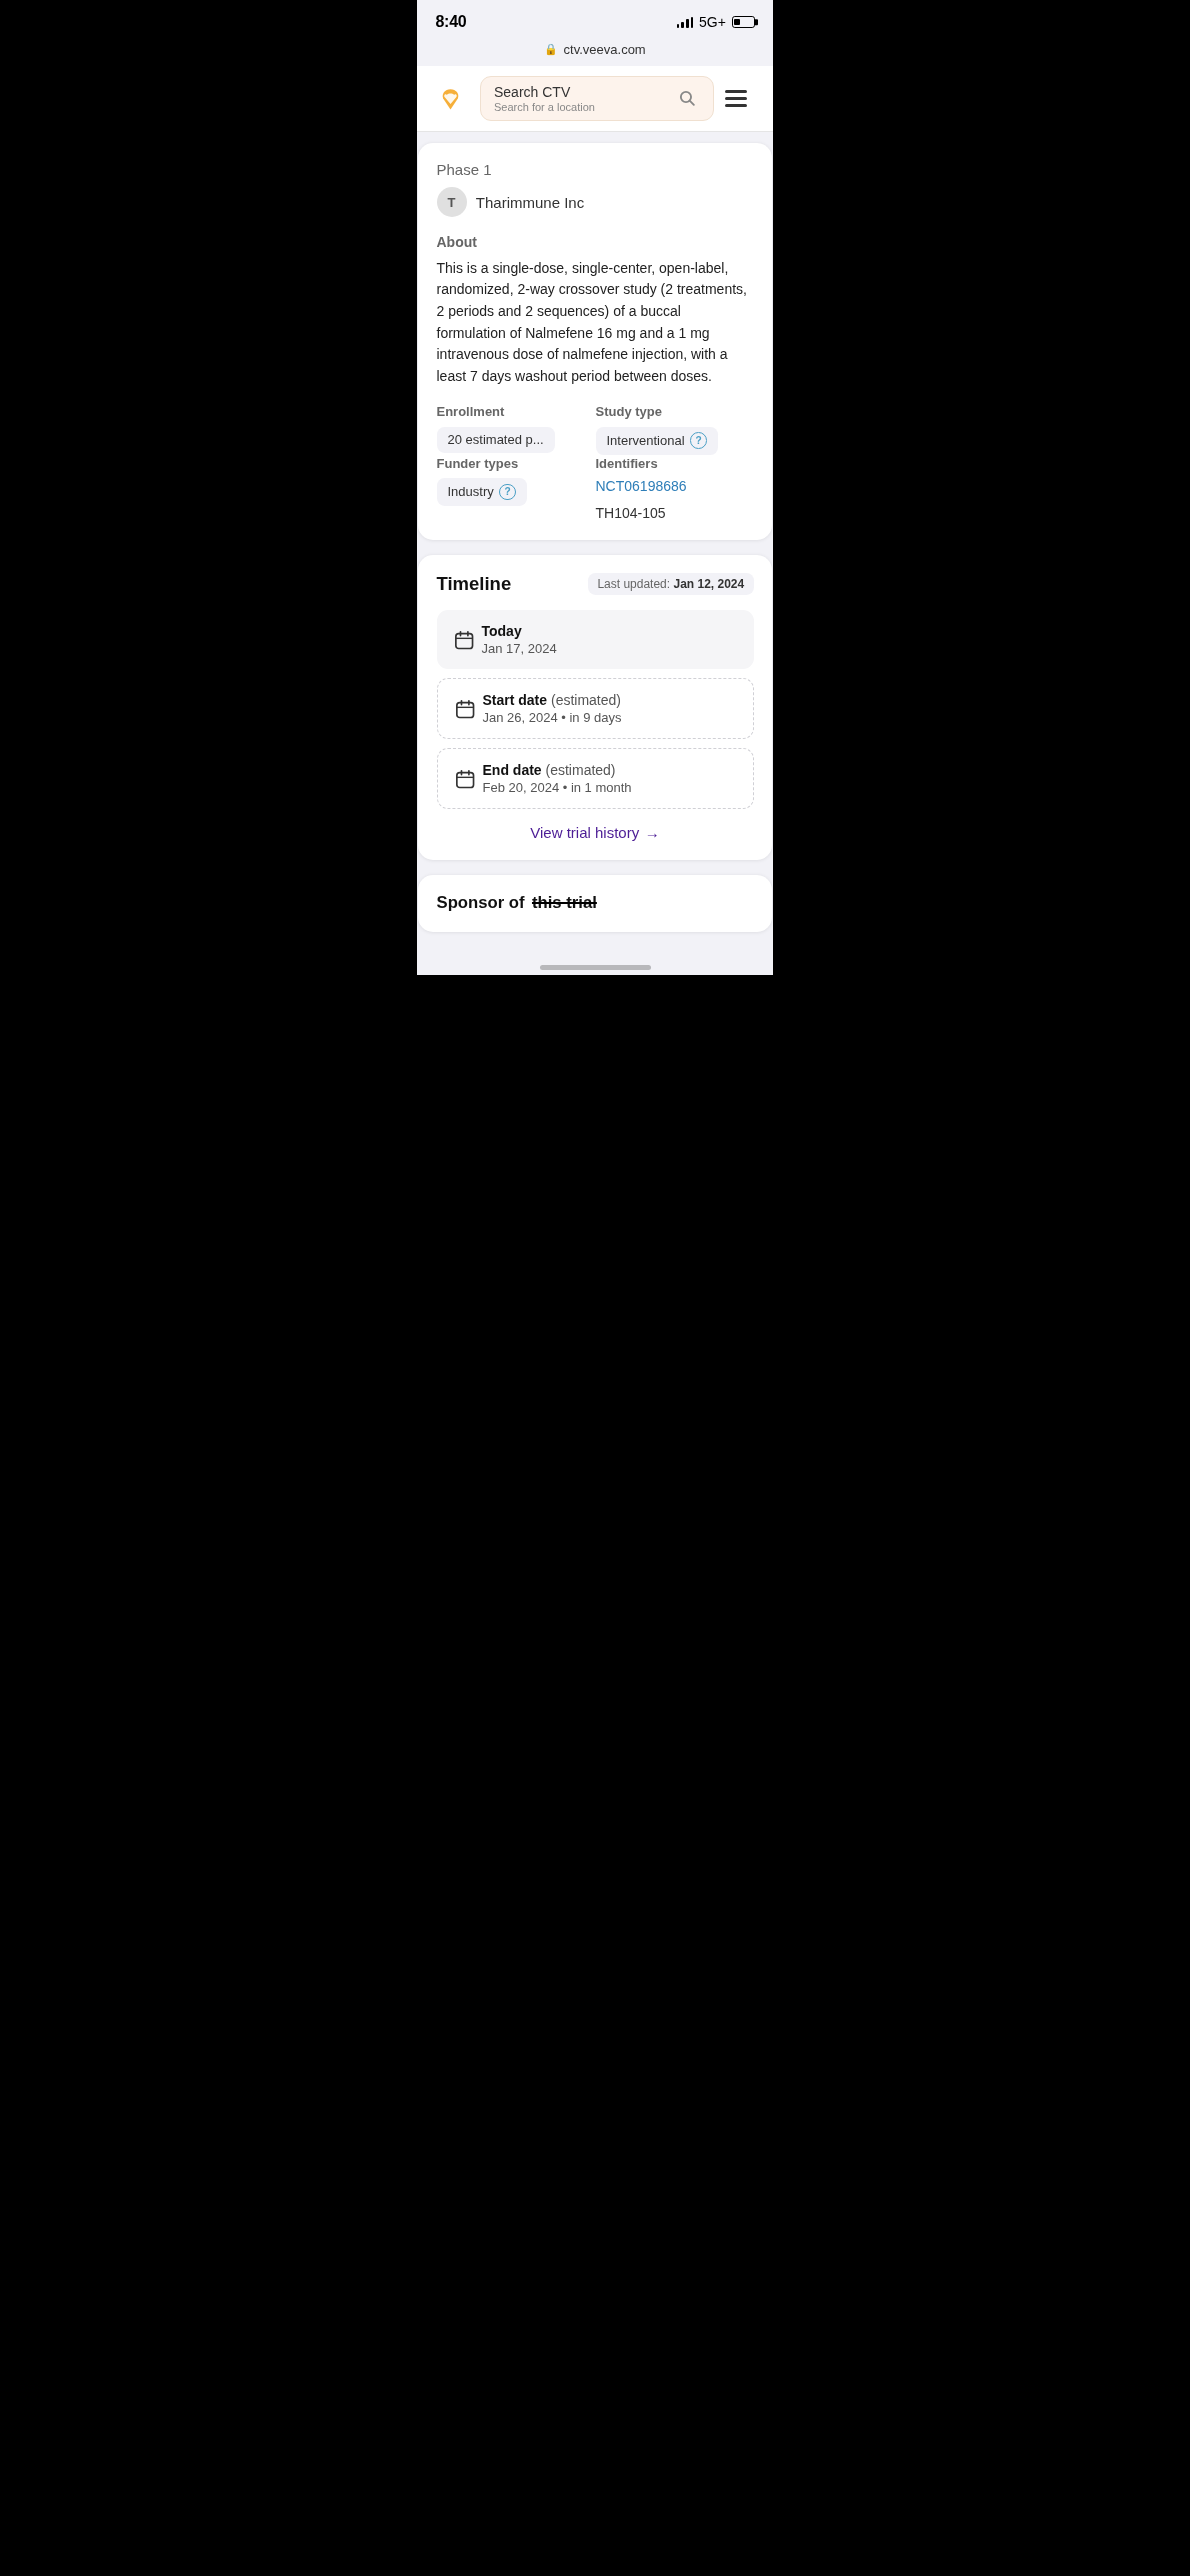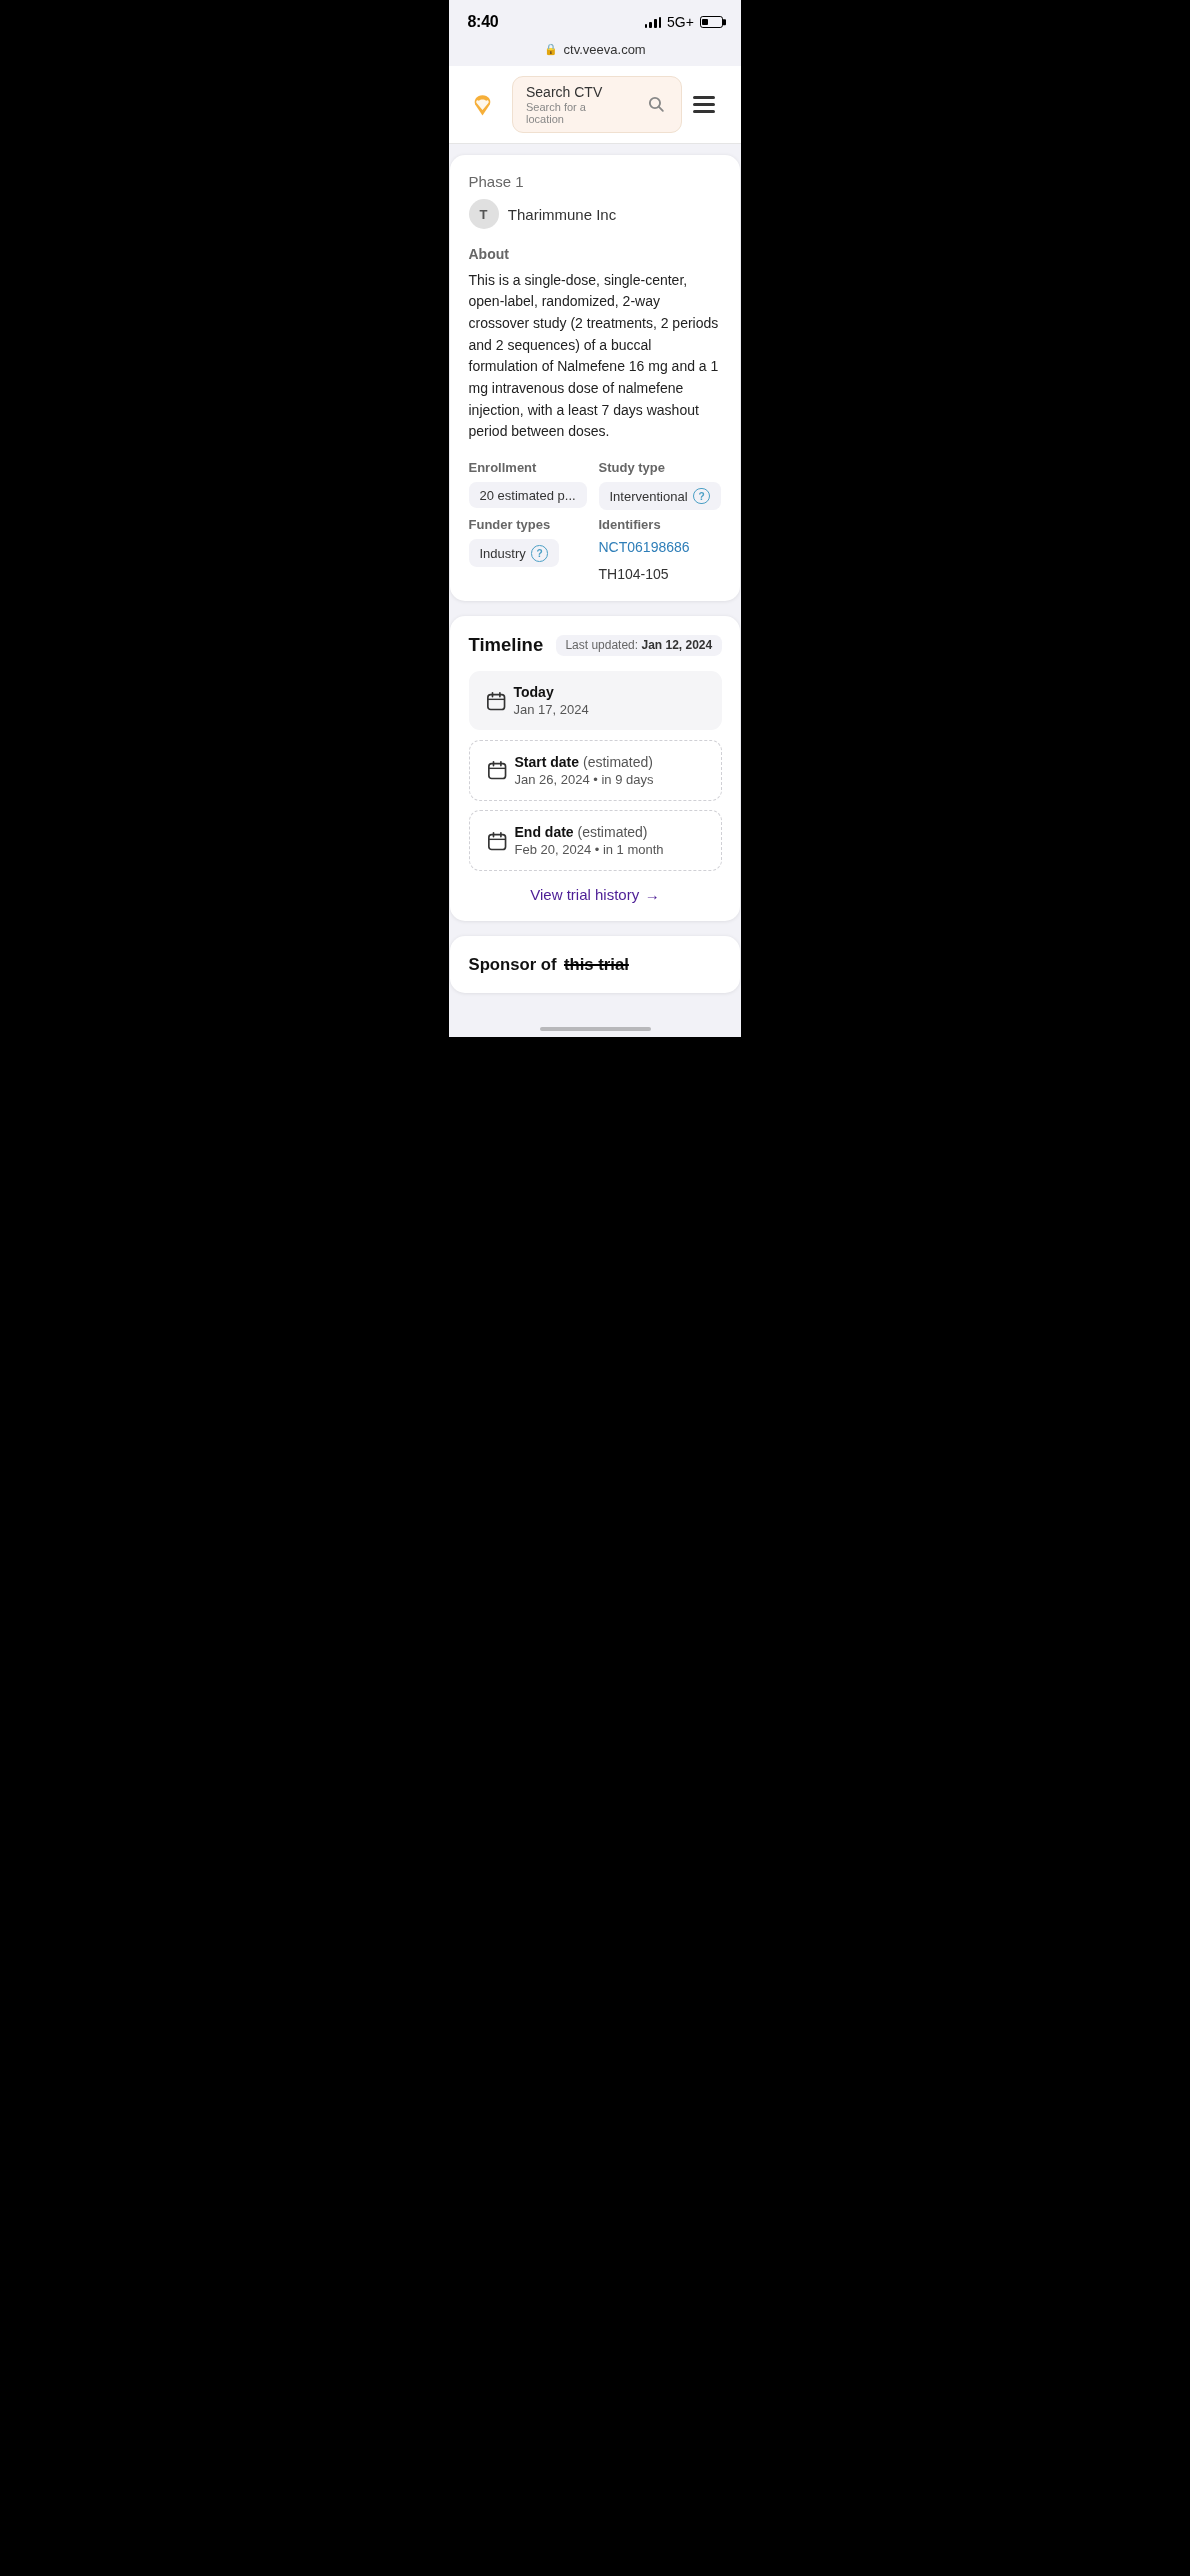--- a/index.html
+++ b/index.html
@@ -12,21 +12,21 @@
     body {
       background: #000;
       display: flex;
       justify-content: center;
       align-items: flex-start;
       min-height: 100vh;
       font-family: -apple-system, BlinkMacSystemFont, 'Segoe UI', sans-serif;
     }
 
     .phone-frame {
-      width: 292px;
+      width: 356px;
       min-height: 790px;
       background: #f2f2f7;
       position: relative;
       overflow: hidden;
     }
 
     
     .status-bar {
       background: #f2f2f7;
       padding: 13px 18.5px 7.4px;
@@ -252,21 +252,21 @@
 
     .about-text {
       font-size: 14px;
       color: #222;
       line-height: 1.55;
     }
 
     .info-grid {
       display: grid;
       grid-template-columns: 1fr 1fr;
-      gap: 7px;
+      gap: 1px;
     }
 
     .info-cell {
       display: flex;
       flex-direction: column;
       gap: 7.4px;
     }
 
     .info-label {
       font-size: 13px;

